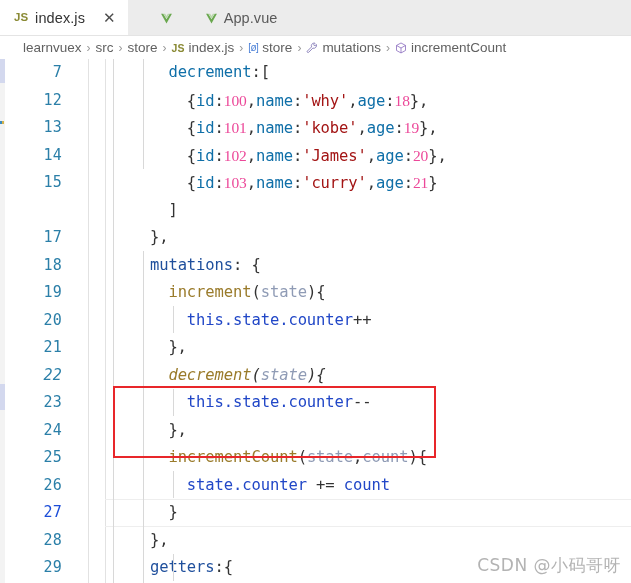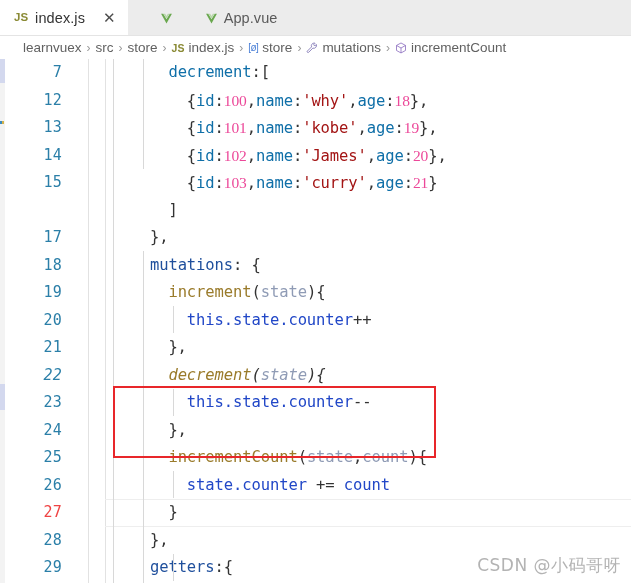--- a/index.html
+++ b/index.html
@@ -163,21 +163,21 @@
   .lineno {
     position: absolute;
     left: 0;
     width: 62px;
     text-align: right;
     font-family: "DejaVu Sans Mono", monospace;
     font-size: 15px;
     color: #2b7fa8;
     letter-spacing: 0.2px;
   }
-  .row.active-line .lineno { color: #ef4444; }
+  .row.active-line .lineno { color: #1d4ed8; }
 
   .code {
     position: absolute;
     left: 113px;
     font-family: "DejaVu Sans Mono", monospace;
     font-size: 15.5px;
     color: #1a1a1a;
     letter-spacing: -0.1px;
   }
 

